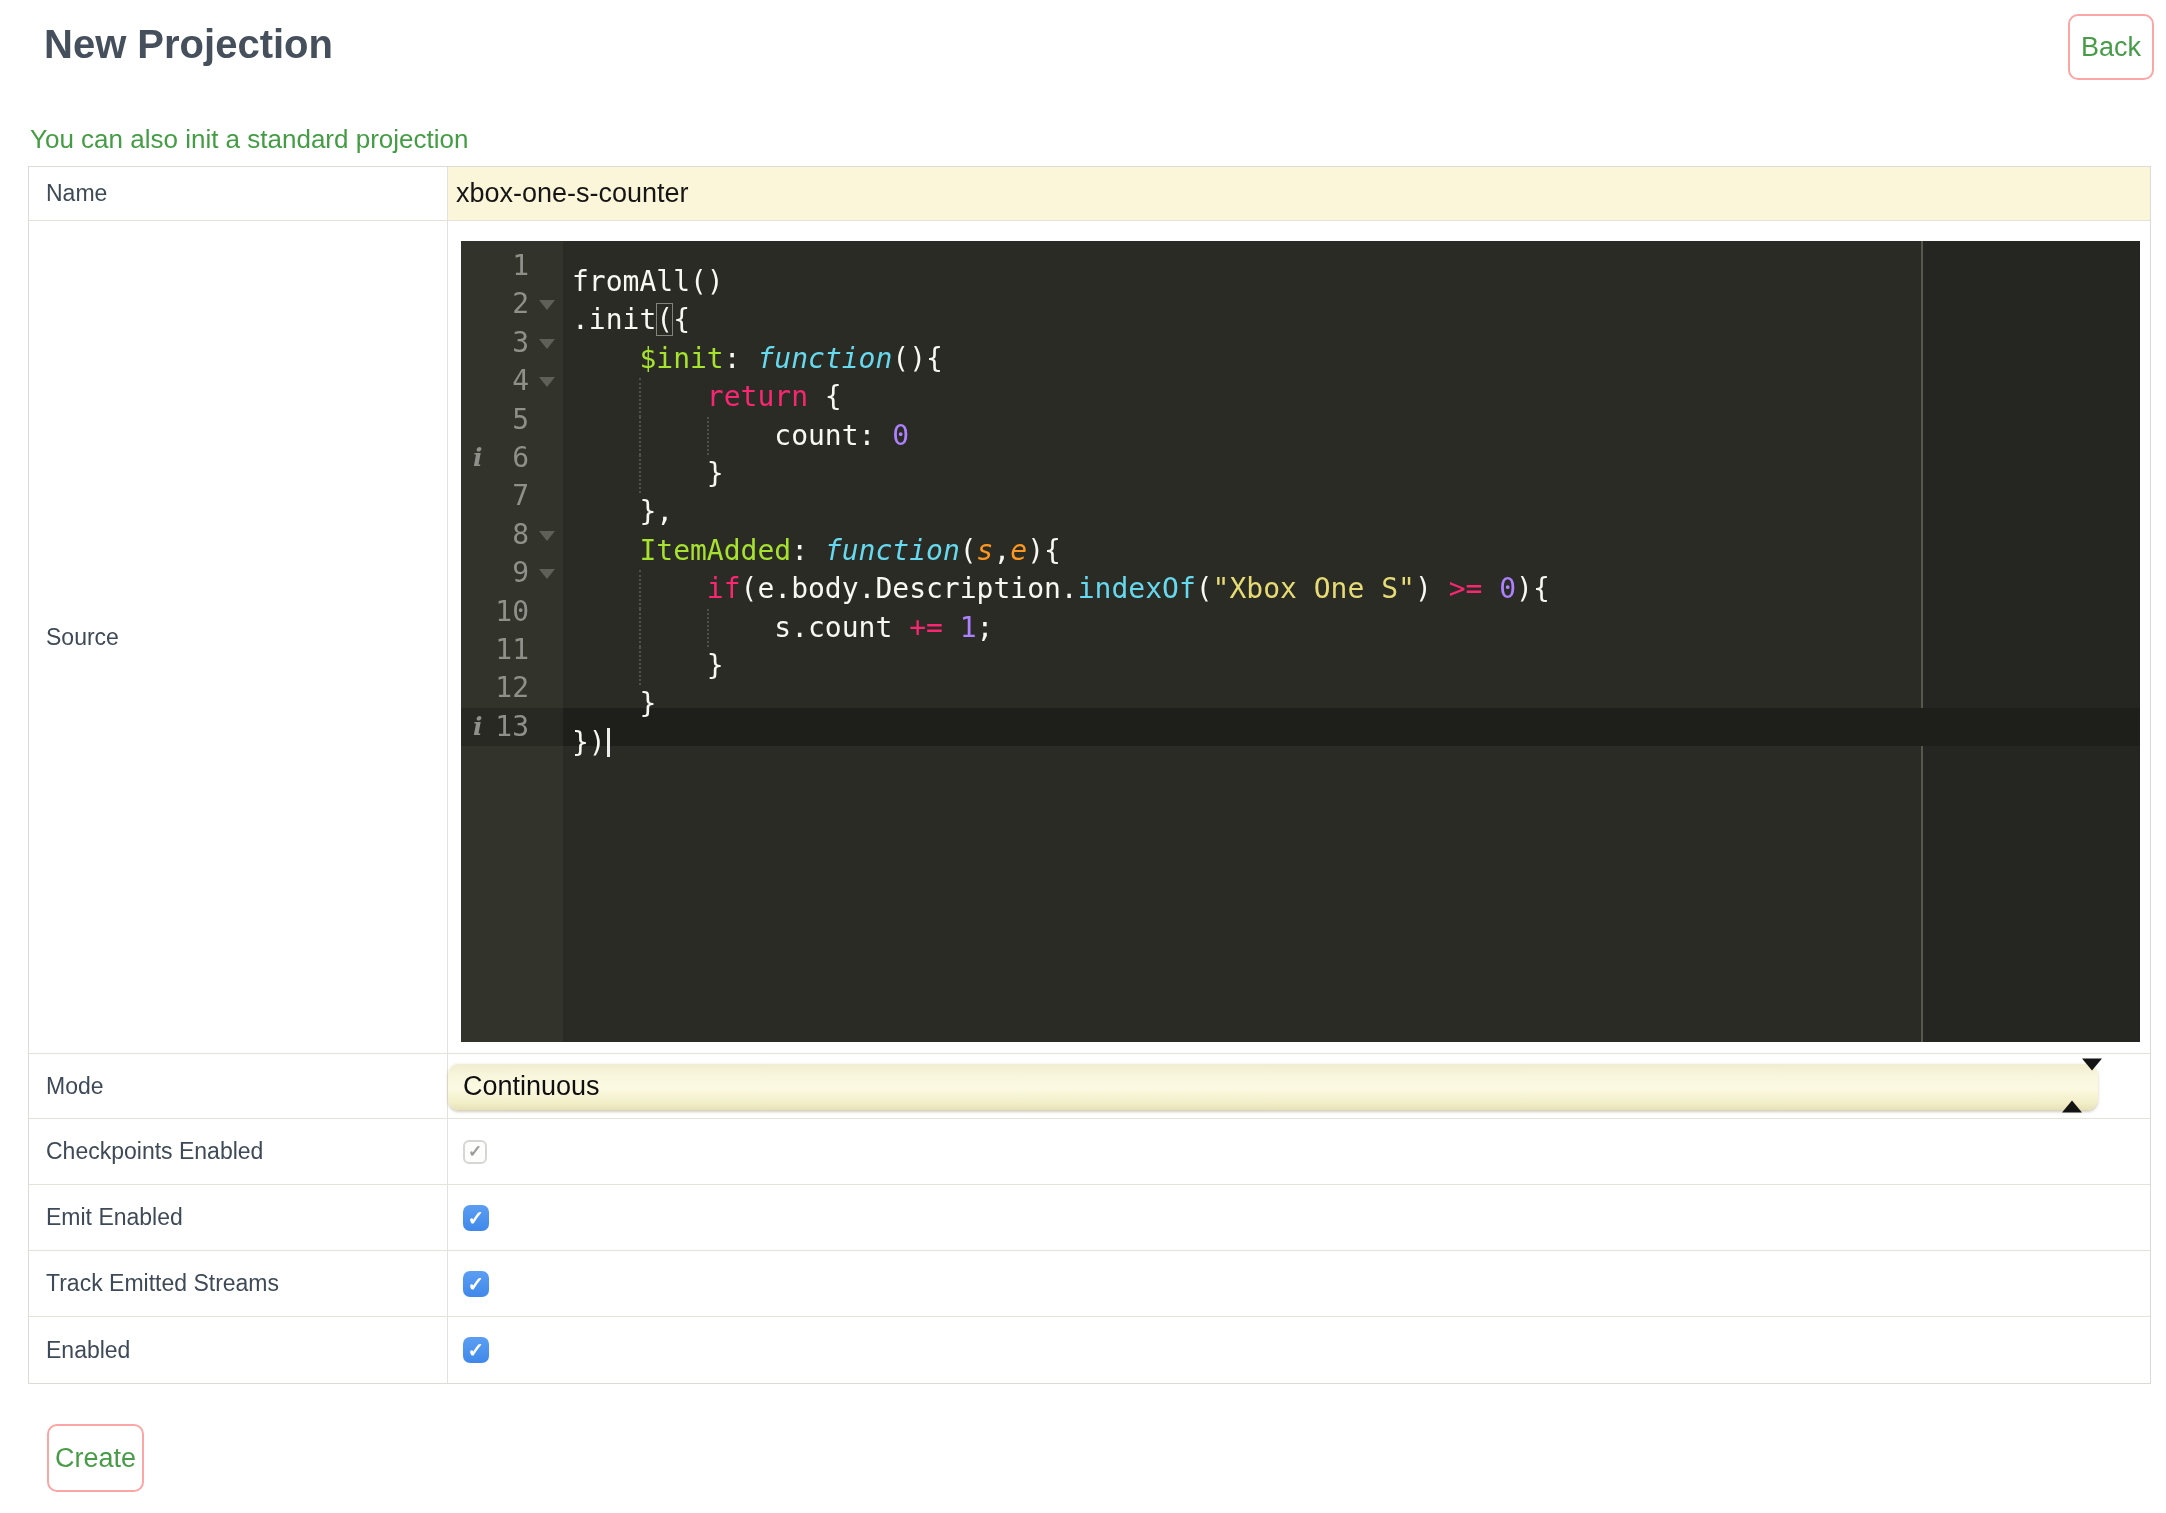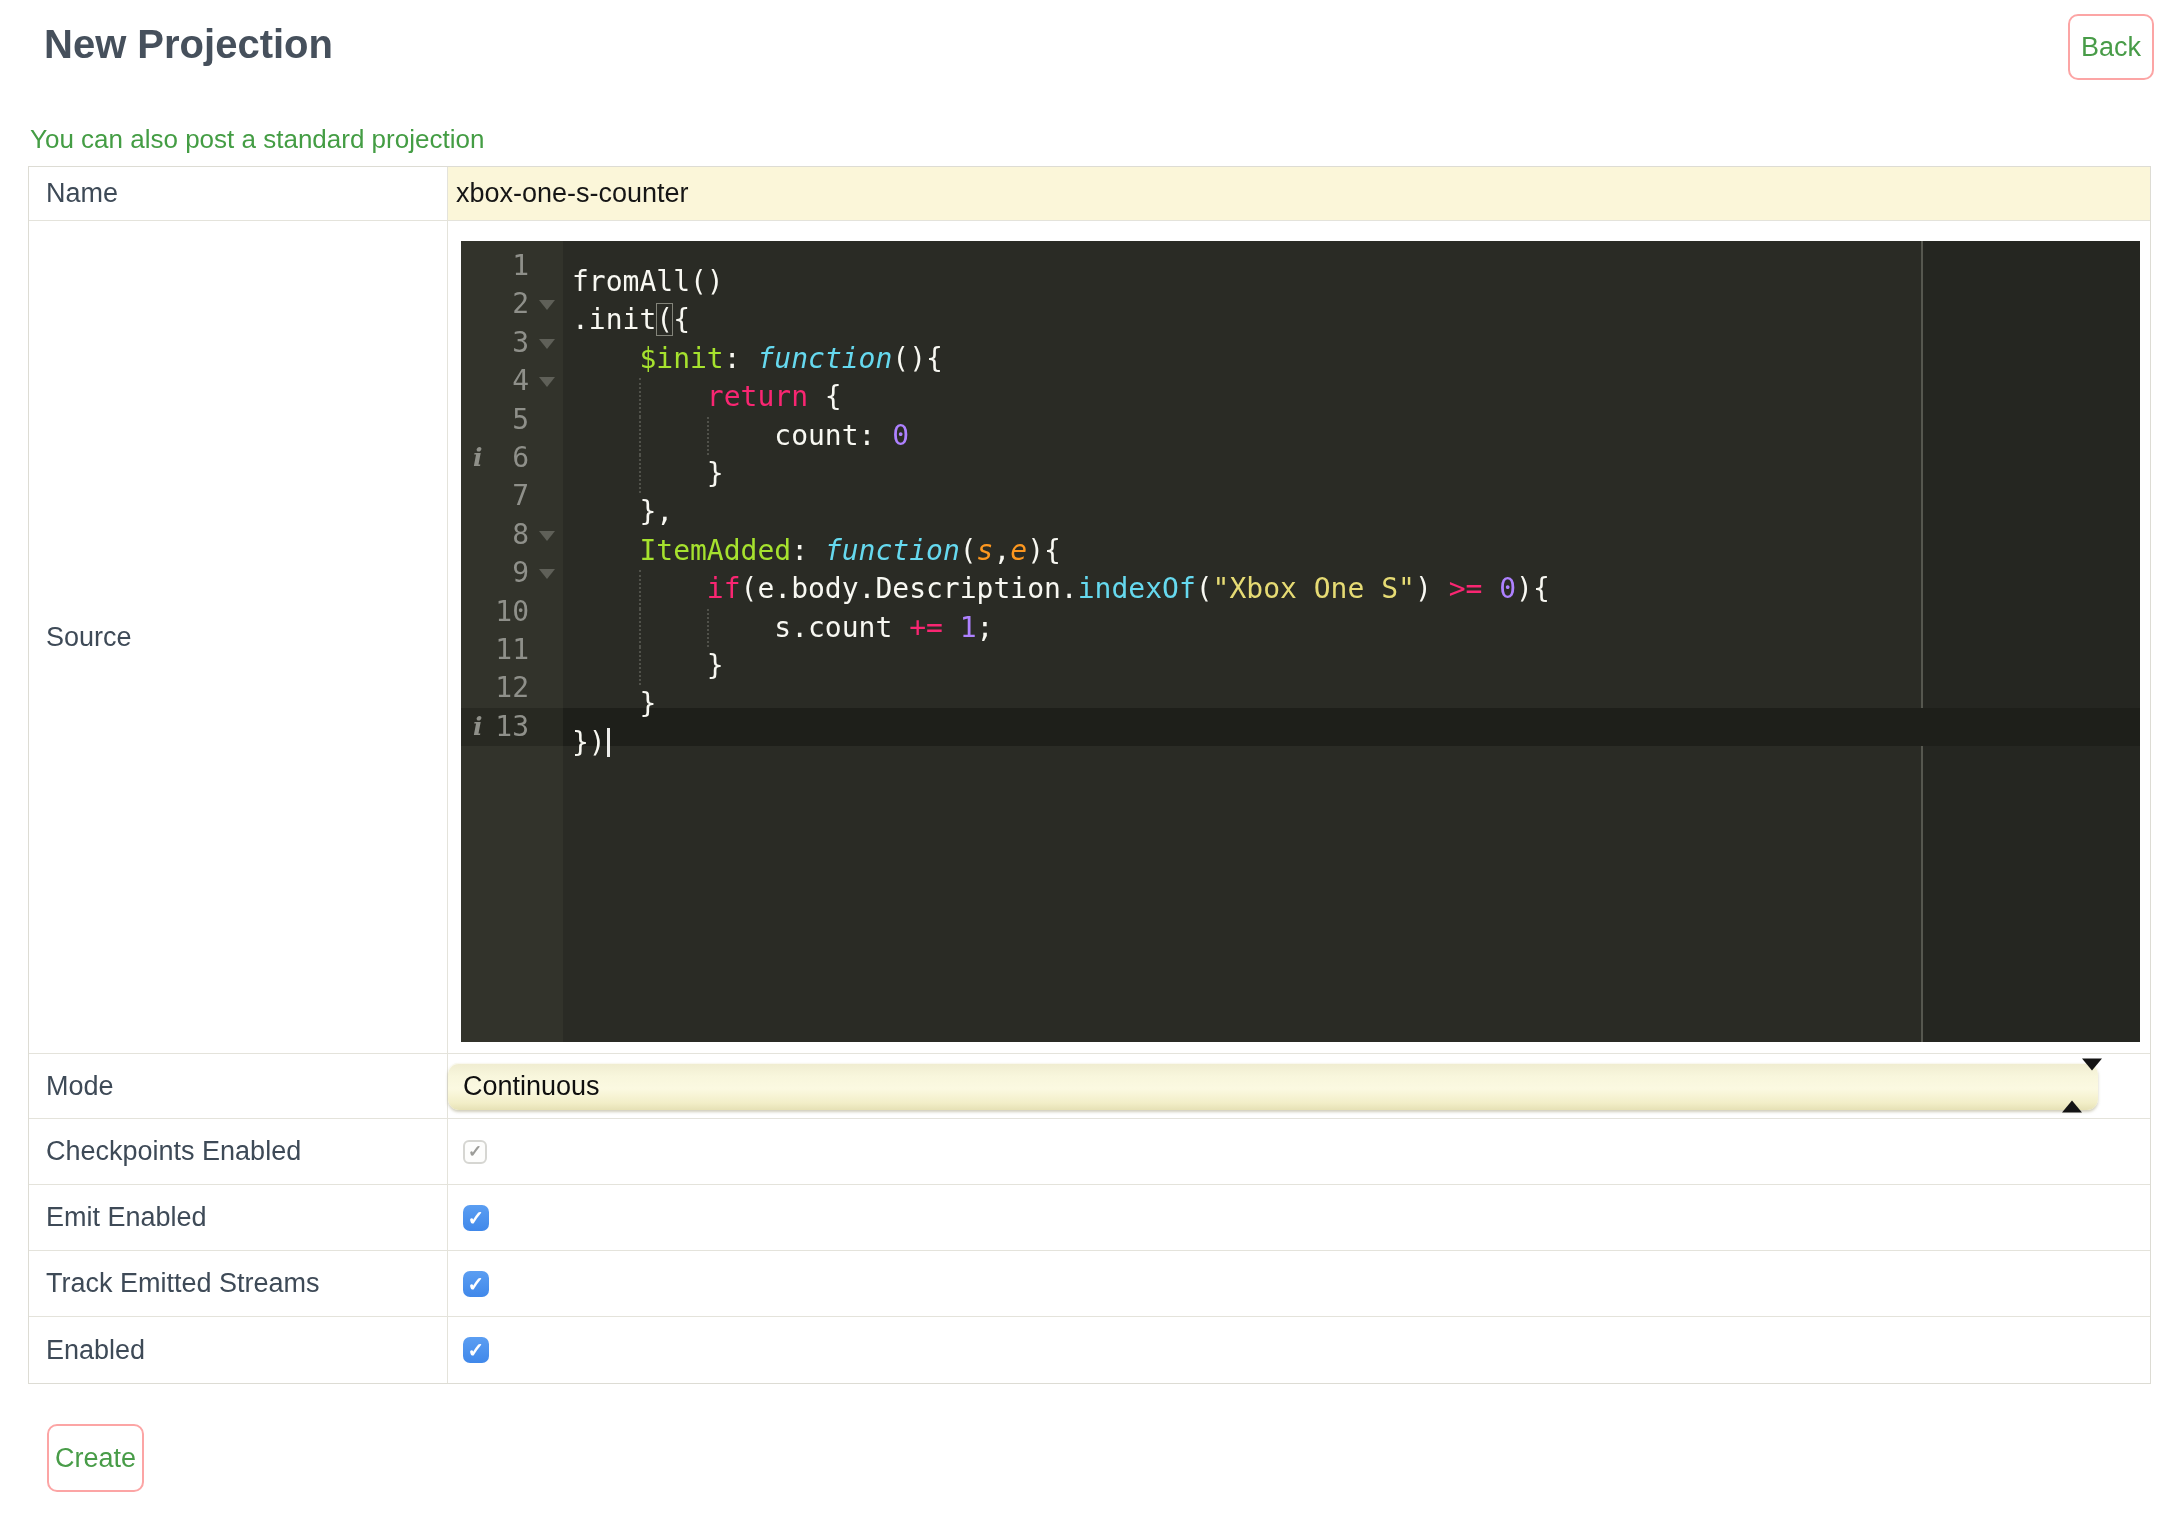--- a/index.html
+++ b/index.html
@@ -32,21 +32,21 @@
   .row { display:flex; border-bottom:1px solid #e4e3db; }
   .row:last-child { border-bottom:none; }
   .row-name { height:54px; }
   .row-source { height:833px; }
   .row-mode { height:65px; }
   .row-check { height:66px; }
   .row-check-last { height:66px; }
   .label-cell {
     width:419px; flex:0 0 419px; border-right:1px solid #e4e3db;
     display:flex; align-items:center; padding-left:17px;
-    font-size:27px; color:#3e4a57;
+    font-size:23px; color:#3e4a57;
   }
   .value-cell { flex:1; position:relative; display:flex; align-items:center; }
   
   .name-input {
     position:absolute; inset:0; width:100%; height:100%;
     background:#fbf6d9; border:none; outline:none;
     font-family:"Liberation Sans",sans-serif; font-size:27px; color:#161616;
     padding-left:8px;
   }
   
@@ -129,21 +129,21 @@
     vertical-align:-5px; margin-left:1px;
   }
 </style>
 </head>
 <body>
 
 <div class="screen">
 
   <div class="page-title">New Projection</div>
   <button class="btn back-btn">Back</button>
-  <a class="std-link">You can also post a standard projection</a>
+  <a class="std-link">You can also init a standard projection</a>
 
   <div class="form-table">
 
     <div class="row row-name">
       <div class="label-cell">Name</div>
       <div class="value-cell">
         <input class="name-input" type="text" value="xbox-one-s-counter" style="">
       </div>
     </div>
 

